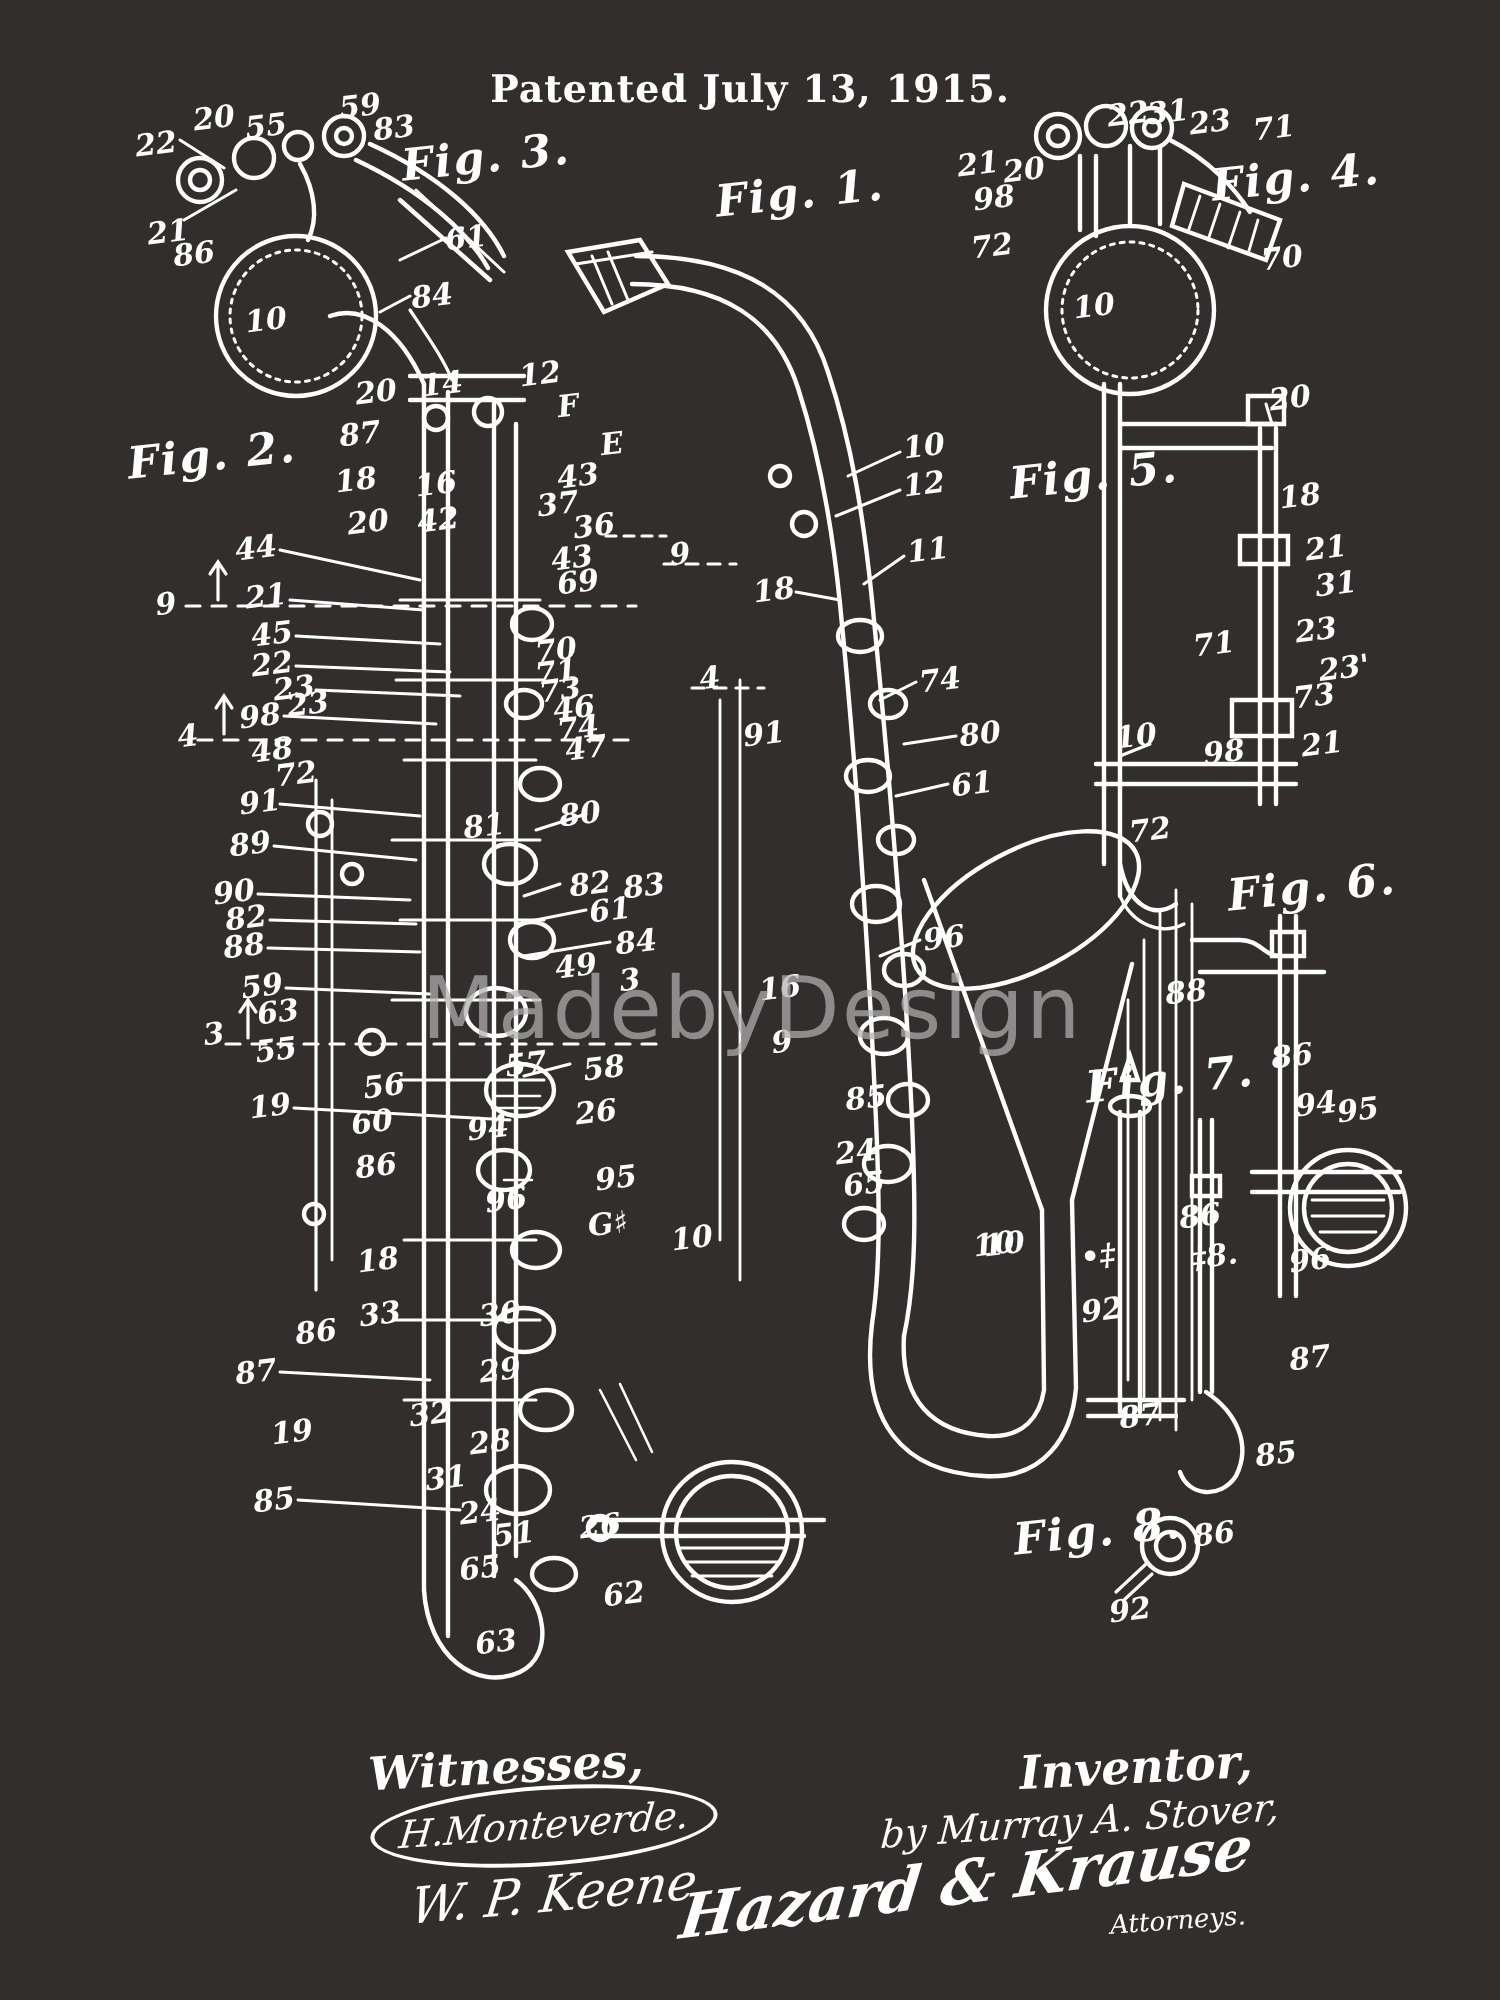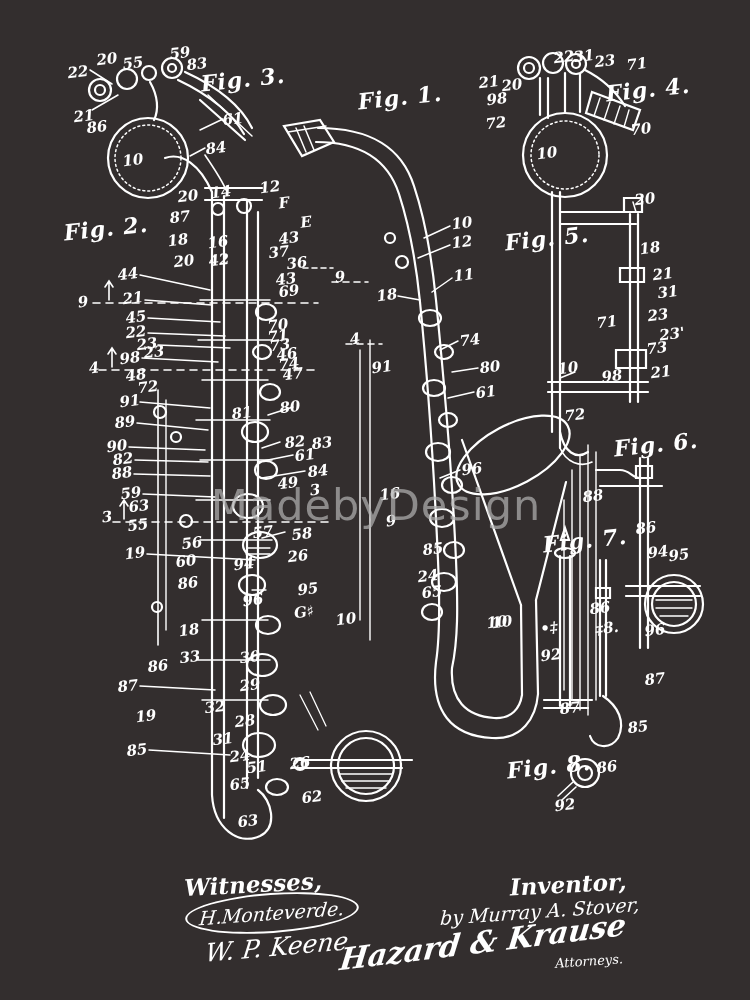--- a/index.html
+++ b/index.html
@@ -193,20 +193,21 @@
       <path d="M140,275 L210,290 M145,300 L212,305 M148,318 L220,322 M148,333 L225,336 M158,345 L230,348 M142,358 L218,362"></path>
       <path d="M140,402 L210,408 M137,423 L208,430 M129,447 L205,450 M135,460 L208,462 M134,474 L210,476 M143,494 L215,497"></path>
       <path d="M147,554 L255,560 M140,686 L215,690 M149,750 L230,755"></path>
       <path d="M293,407 L268,415 M280,442 L262,448 M293,455 L258,462 M305,471 L262,478 M285,532 L262,538"></path>
       <path d="M450,226 L424,238 M450,245 L418,258 M452,278 L432,292 M398,296 L420,300 M458,341 L440,350"></path>
       <path d="M478,368 L452,372 M474,392 L448,398 M460,470 L440,478 M575,372 L560,378 M633,202 L636,212"></path>
       <path d="M223,119 L200,130 M205,148 L190,156 M92,110 L118,95 M90,70 L112,84"></path>
     </g>
   </svg>
 
+  <div class="title">Patented July 13, 1915.</div>
 
   <div class="layer" id="figLayer">
       <span class="fig-label" style="left: 243px; top: 79px;">Fig. 3.</span>
       <span class="fig-label" style="left: 400px; top: 97px;">Fig. 1.</span>
       <span class="fig-label" style="left: 648px; top: 89px;">Fig. 4.</span>
       <span class="fig-label" style="left: 106px; top: 228px;">Fig. 2.</span>
       <span class="fig-label" style="left: 547px; top: 238px;">Fig. 5.</span>
       <span class="fig-label" style="left: 656px; top: 444px;">Fig. 6.</span>
       <span class="fig-label" style="left: 585px; top: 540px;">Fig. 7.</span>
       <span class="fig-label" style="left: 549px; top: 766px;">Fig. 8.</span>

